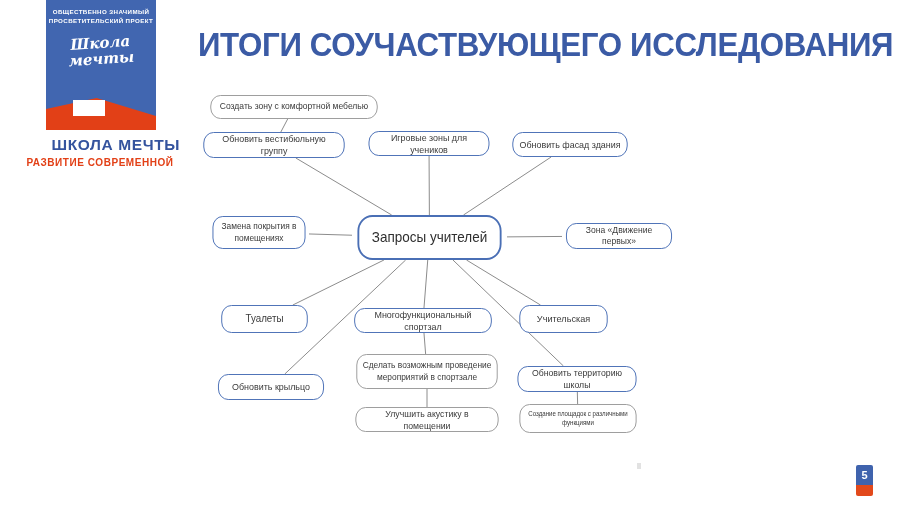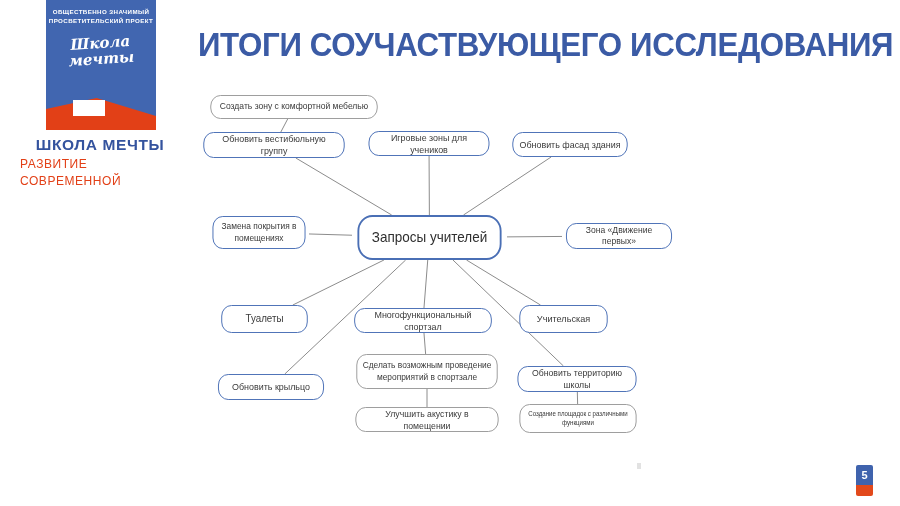--- a/index.html
+++ b/index.html
@@ -37,26 +37,26 @@
     position:absolute;left:0;bottom:0;width:110px;height:32px;background:#e24017;
     clip-path:polygon(0 34%, 46% 0, 100% 56%, 100% 100%, 0 100%);
   }
   .logo-roof .white{
     position:absolute;left:27px;bottom:0;width:32px;height:30px;background:#fff;
   }
   .logo-red-band{
     position:absolute;left:26px;top:116px;width:110px;height:14px;background:#e24017;
   }
   .logo-title{
-    position:absolute;left:0;top:136px;width:160px;text-align:center;
+    position:absolute;left:0;top:136px;width:160px;text-align:right;
     color:#34539e;font-size:15.5px;font-weight:bold;letter-spacing:.6px;
   }
   .logo-sub{
-    position:absolute;left:0;top:156px;width:160px;
-    color:#e24017;font-size:12px;font-weight:normal;letter-spacing:.55px;line-height:1.42;
+    position:absolute;left:0;top:156px;width:160px;text-align:center;
+    color:#e24017;font-size:10px;font-weight:bold;letter-spacing:.55px;line-height:1.42;
   }
 
   
   #page-title{
     position:absolute;left:198px;top:25px;
     color:#3b5ba5;
     font-family:"Liberation Sans", sans-serif;
     font-size:34px;font-weight:bold;
     letter-spacing:-0.4px;
     transform:scaleX(0.92);transform-origin:left center;

